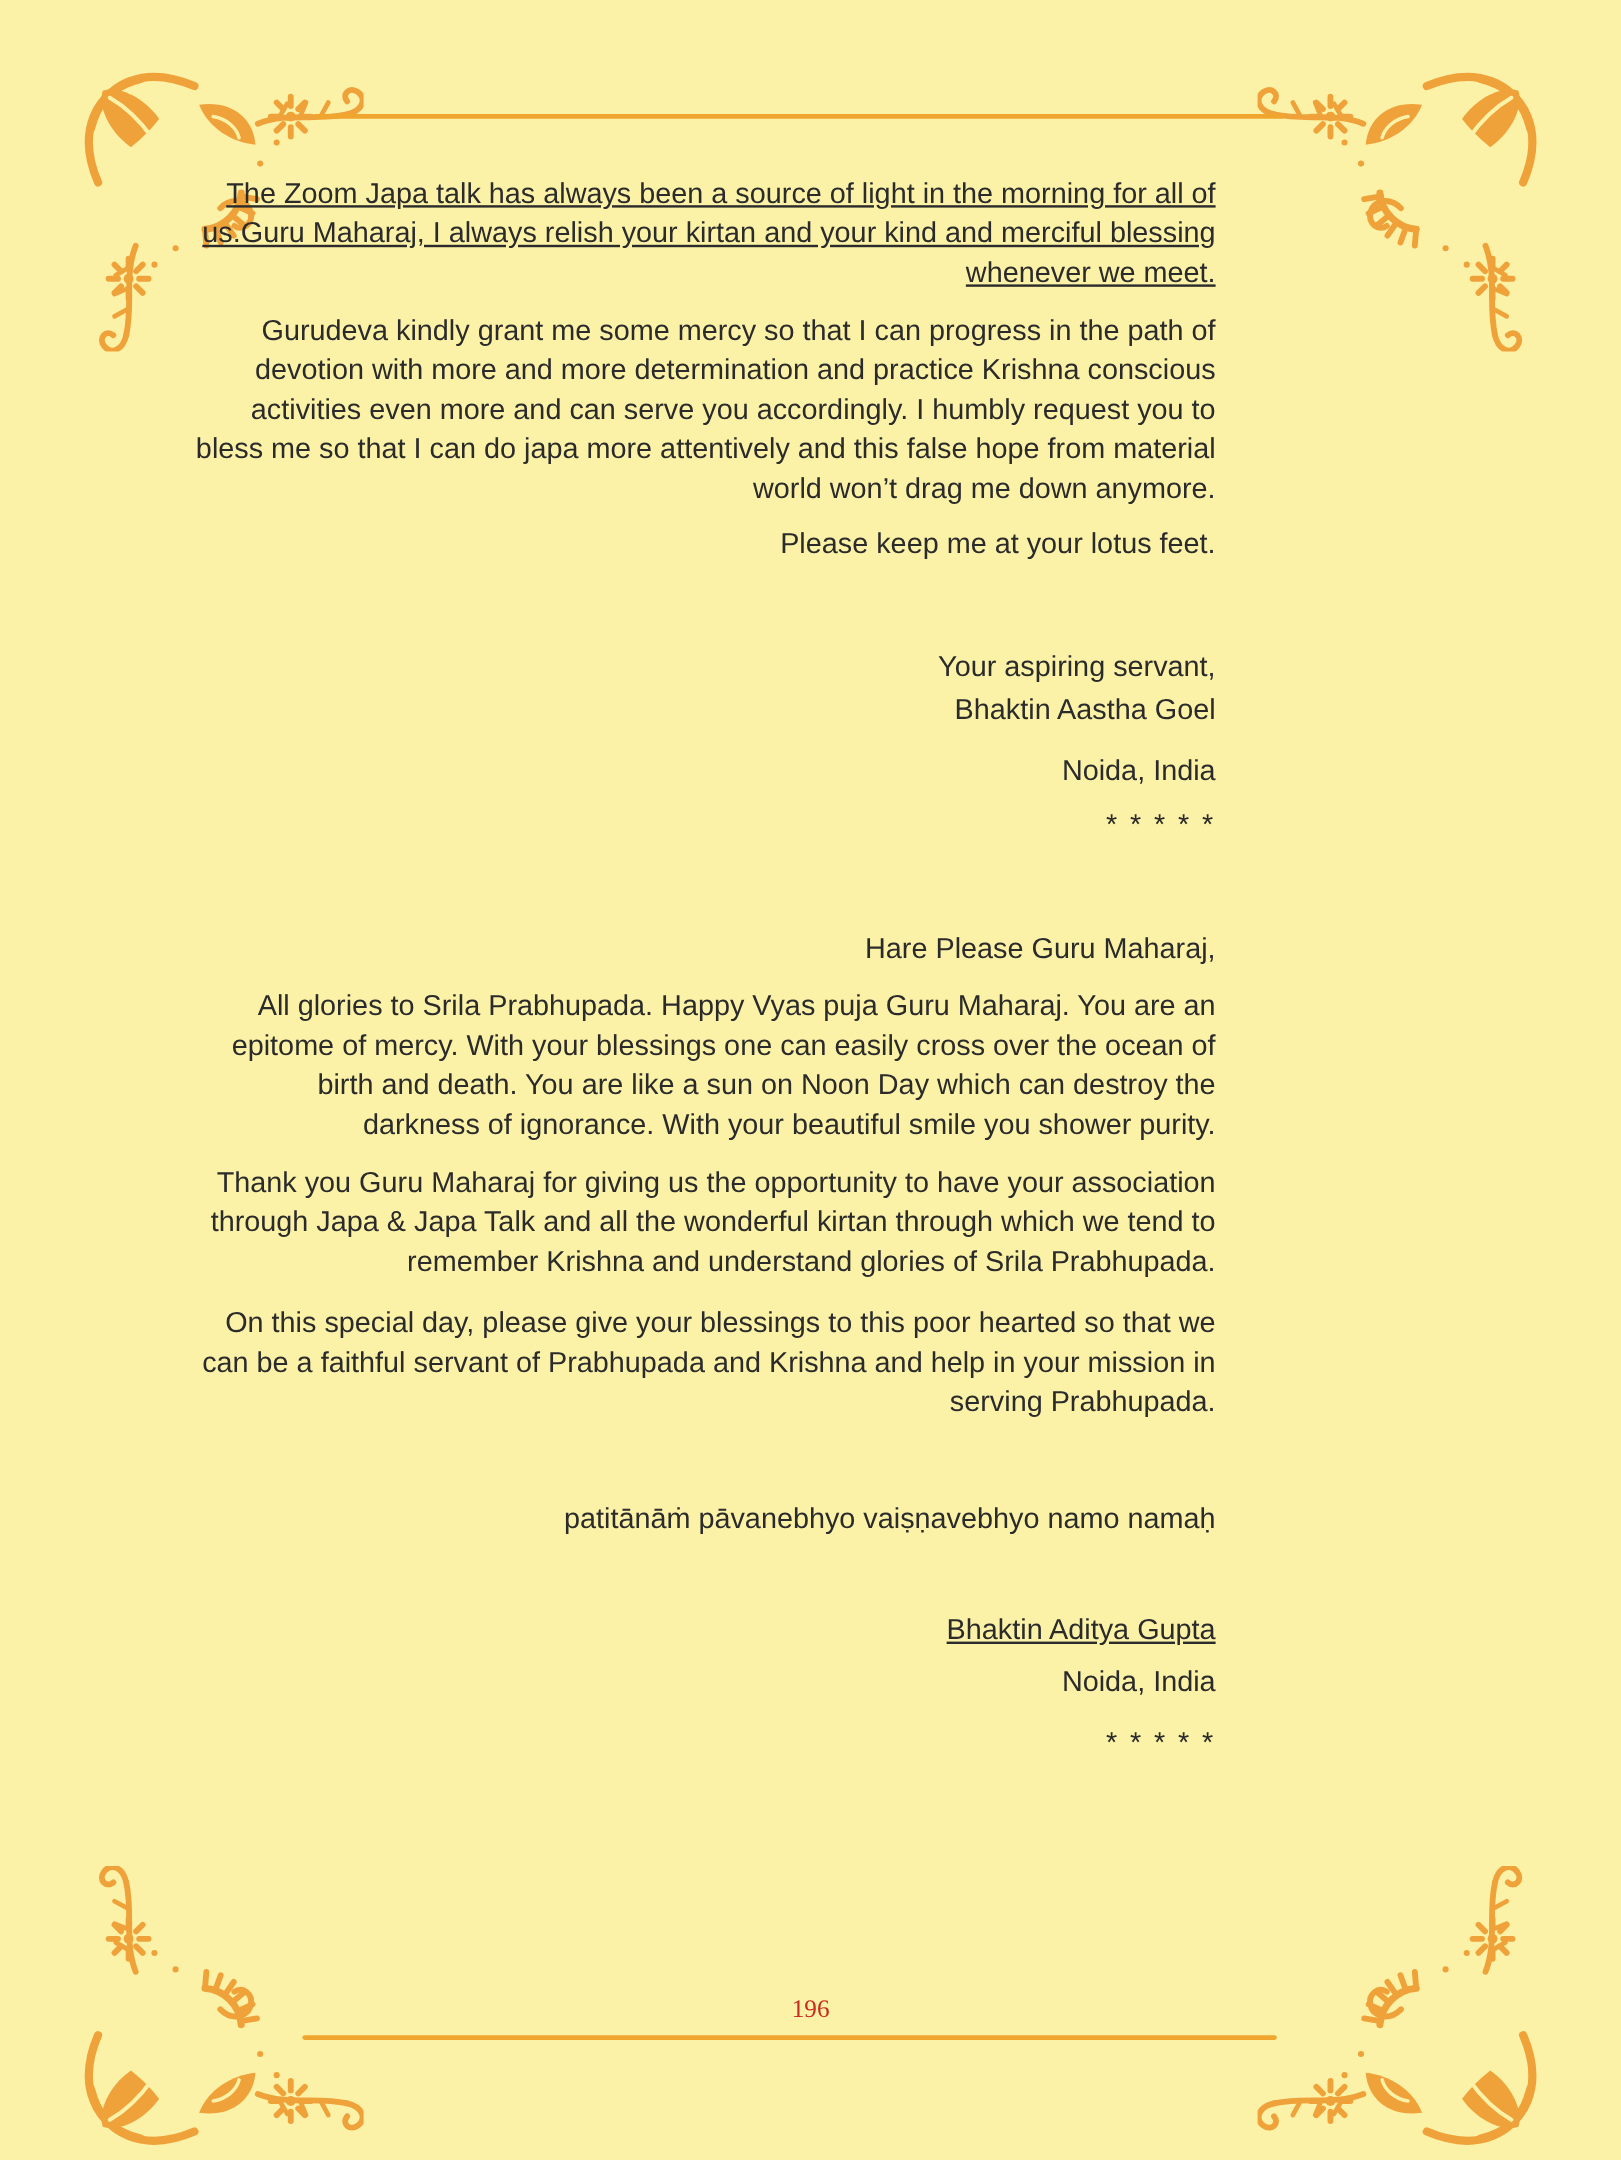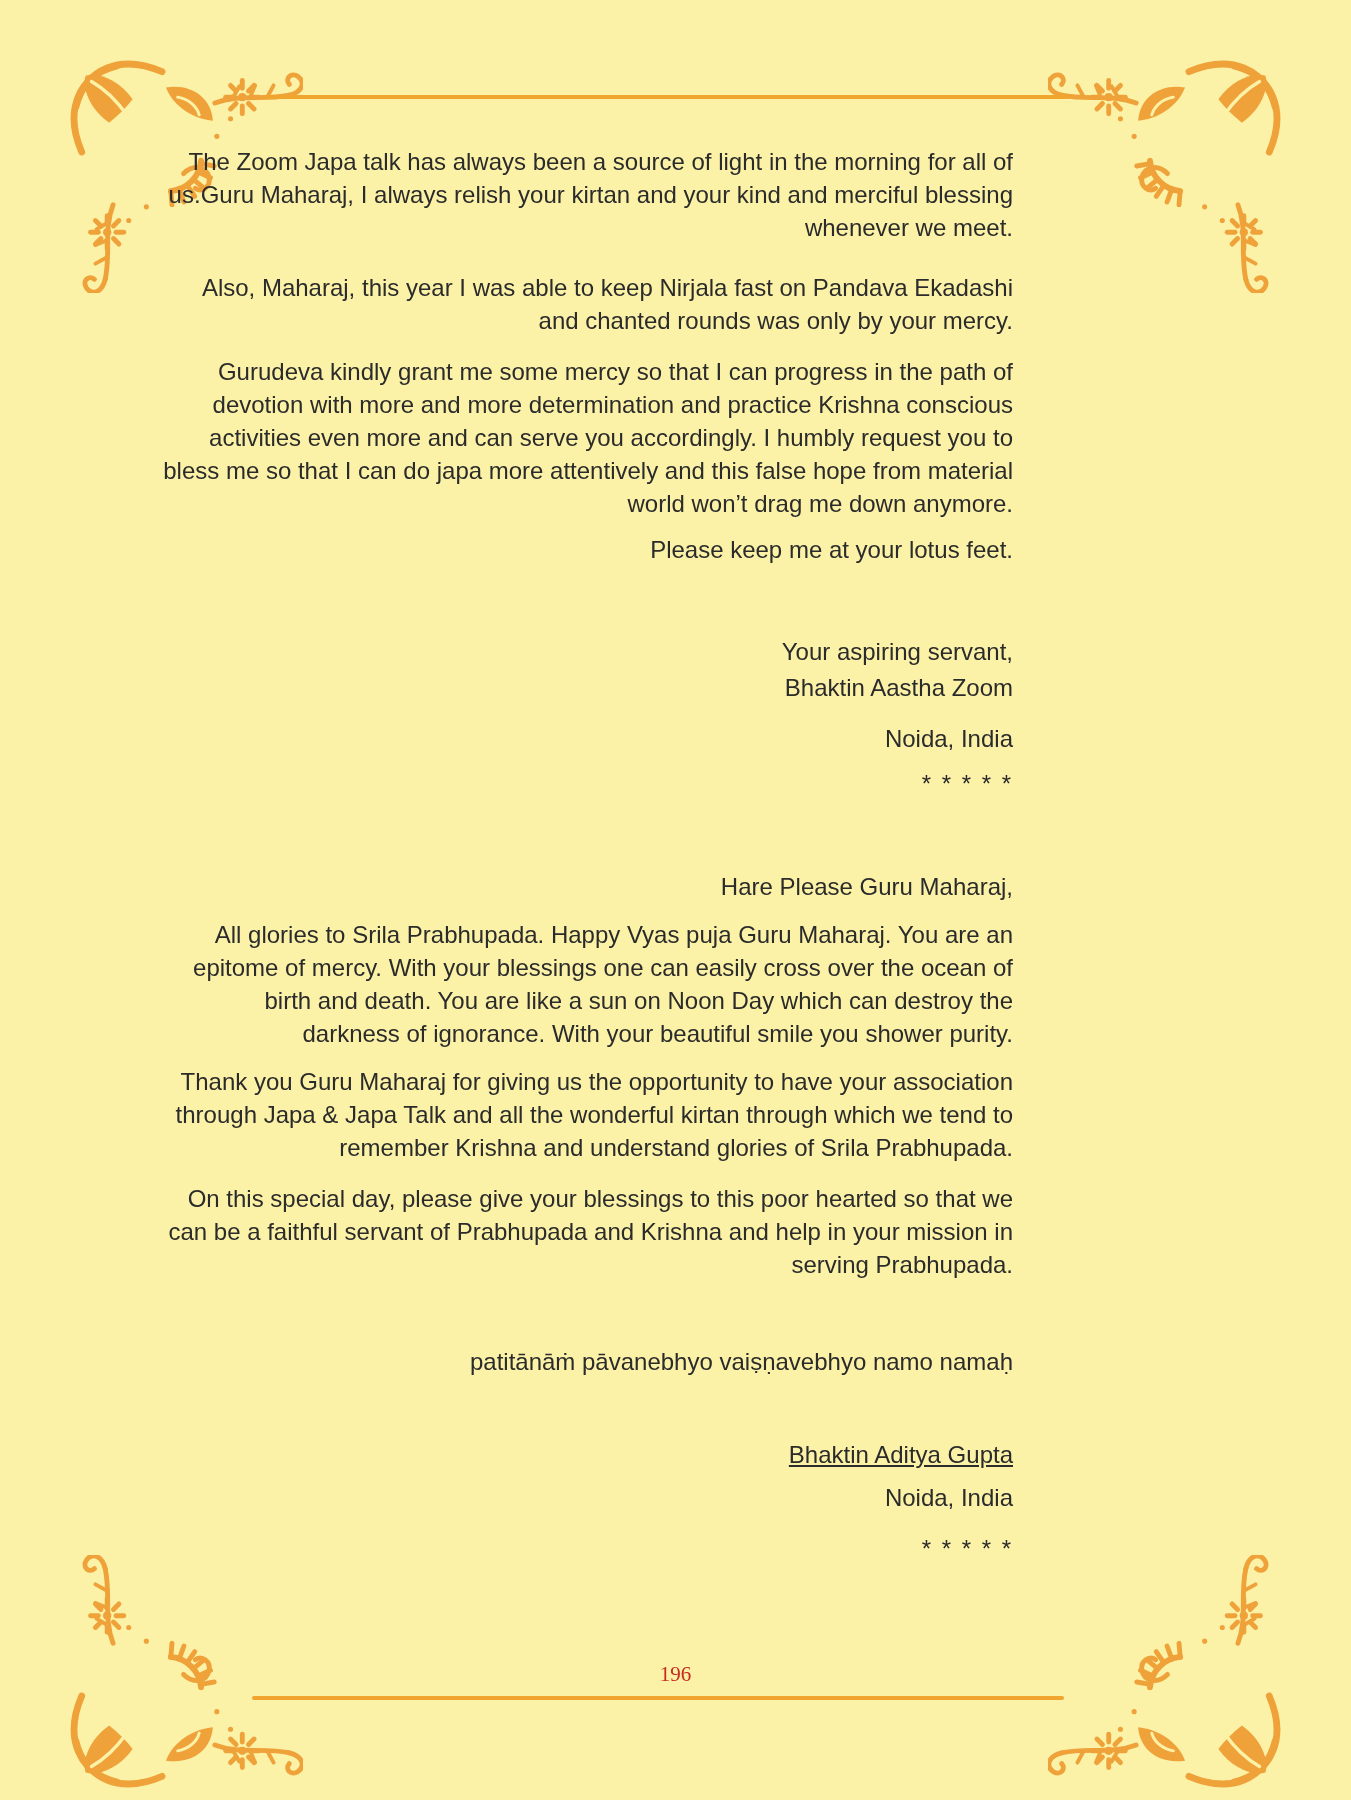--- a/index.html
+++ b/index.html
@@ -106,27 +106,26 @@
     </svg>
   <svg class="corner br" viewBox="0 0 240 240">
       <use href="#floral-corner"></use>
     </svg>
 
   <div class="rule rule-top"></div>
   <div class="rule rule-bottom"></div>
 
   <div class="content">
 
-    <p style="margin-bottom:27px;">The Zoom Japa talk has always been a source of light in the morning for all of us.Guru Maharaj, I always relish your kirtan and your kind and merciful blessing whenever we meet.</p>
-    <p style="margin-bottom:18px;">Also, Maharaj, this year I was able to keep Nirjala fast on Pandava Ekadashi and chanted rounds was only by your mercy.</p>
+    <p style="margin-bottom:15px;text-decoration:underline;">The Zoom Japa talk has always been a source of light in the morning for all of us.Guru Maharaj, I always relish your kirtan and your kind and merciful blessing whenever we meet.</p>
     <p style="margin-bottom:13px;">Gurudeva kindly grant me some mercy so that I can progress in the path of devotion with more and more determination and practice Krishna conscious activities even more and can serve you accordingly. I humbly request you to bless me so that I can do japa more attentively and this false hope from material world won’t drag me down anymore.</p>
     <p class="single" style="margin-bottom:69px;">Please keep me at your lotus feet.</p>
 
     <p class="sig" style="margin-bottom:3px;">Your aspiring servant,</p>
-    <p class="sig" style="margin-bottom:18px;">Bhaktin Aastha Zoom</p>
+    <p class="sig" style="margin-bottom:18px;">Bhaktin Aastha Goel</p>
     <p class="sig" style="margin-bottom:12px;">Noida, India</p>
 
     <p class="sep" style="margin-bottom:70px;">* * * * *</p>
 
     <p class="salutation" style="margin-bottom:15px;">Hare Please Guru Maharaj,</p>
     <p style="margin-bottom:15px;">All glories to Srila Prabhupada. Happy Vyas puja Guru Maharaj. You are an epitome of mercy. With your blessings one can easily cross over the ocean of birth and death. You are like a sun on Noon Day which can destroy the darkness of ignorance. With your beautiful smile you shower purity.</p>
     <p style="margin-bottom:18px;">Thank you Guru Maharaj for giving us the opportunity to have your association through Japa &amp; Japa Talk and all the wonderful kirtan through which we tend to remember Krishna and understand glories of Srila Prabhupada.</p>
     <p style="margin-bottom:64px;">On this special day, please give your blessings to this poor hearted so that we can be a faithful servant of Prabhupada and Krishna and help in your mission in serving Prabhupada.</p>
 
     <p class="verse-line" style="margin-bottom:60px;">patitānāṁ pāvanebhyo vaiṣṇavebhyo namo namaḥ</p>

